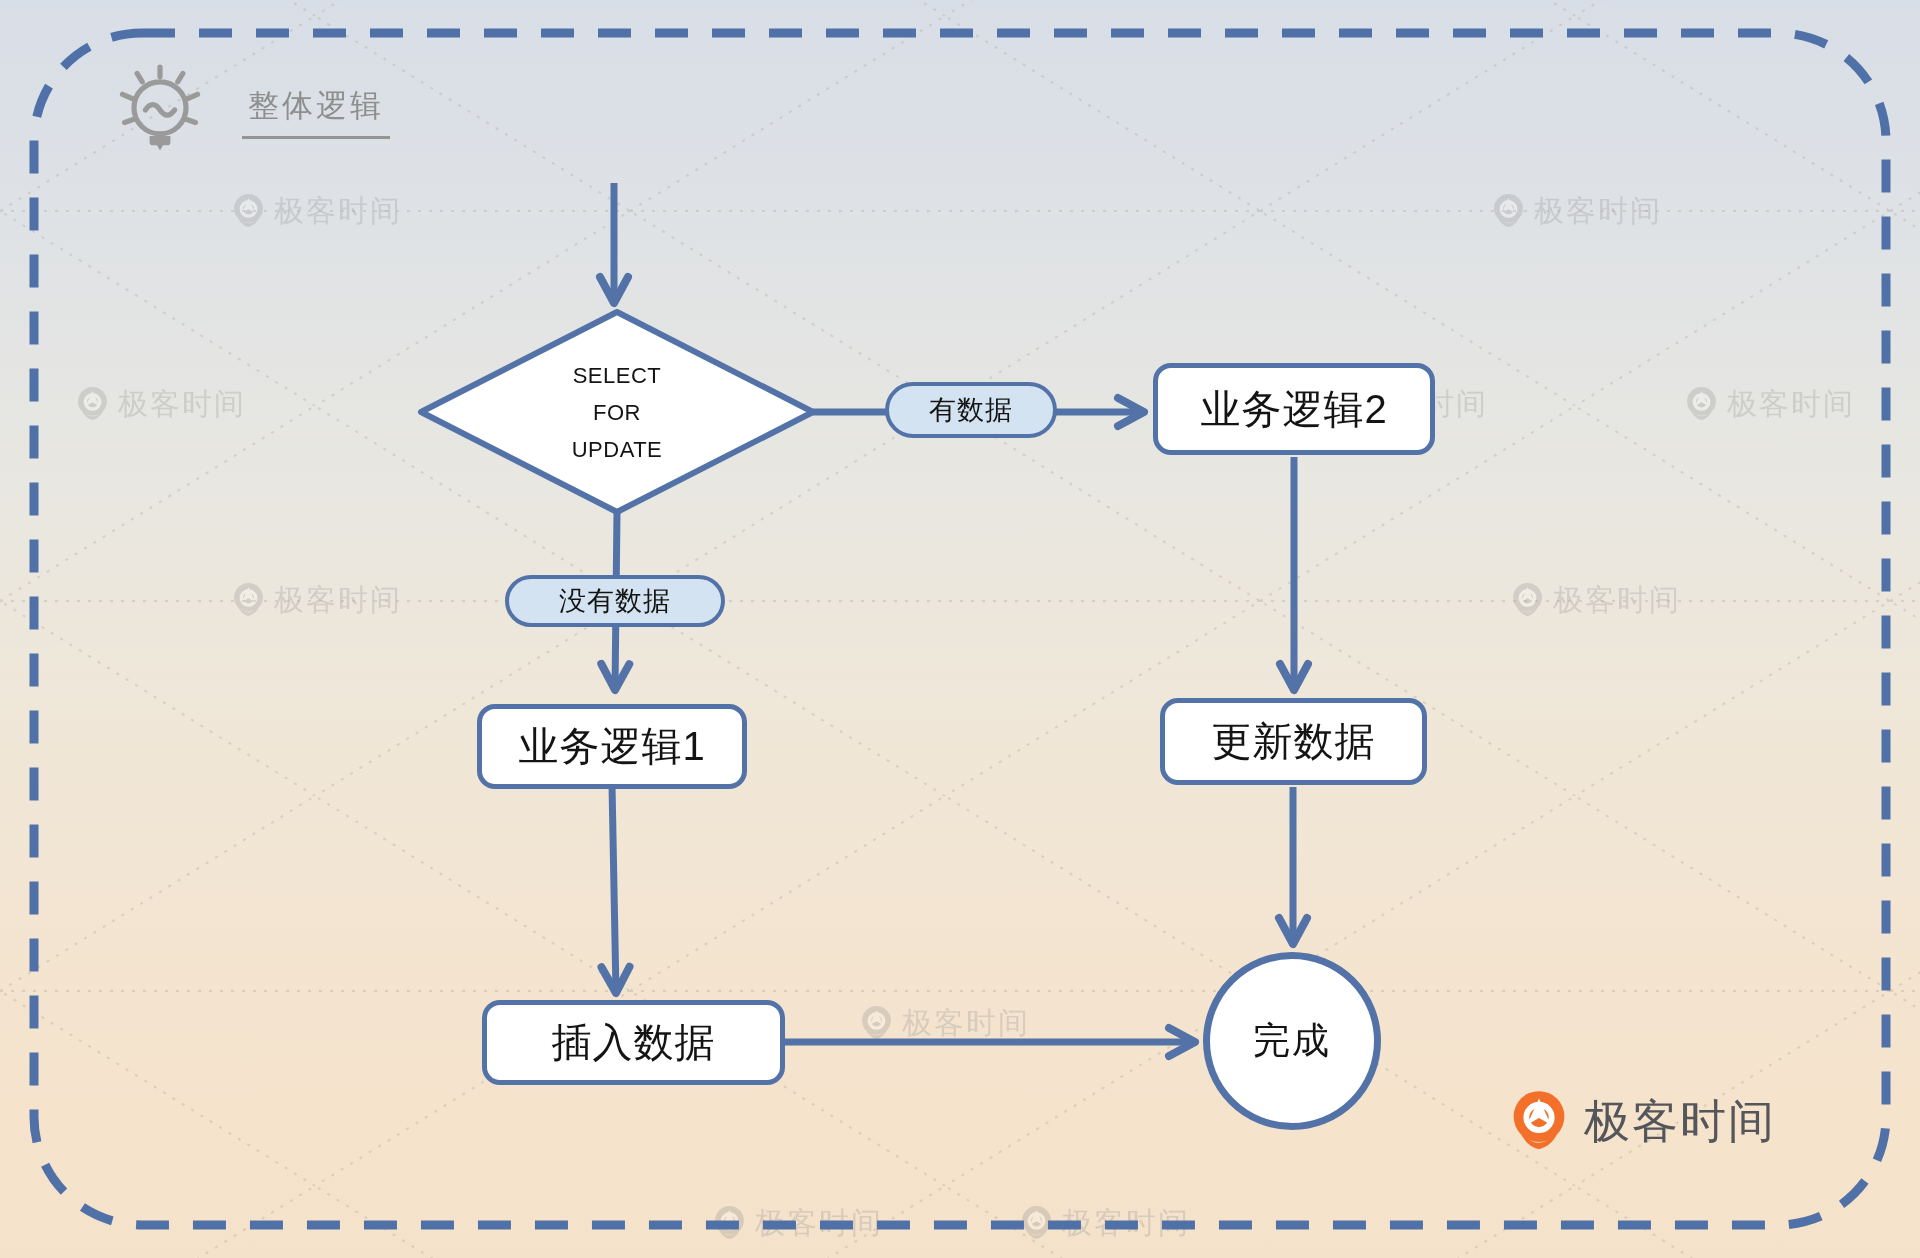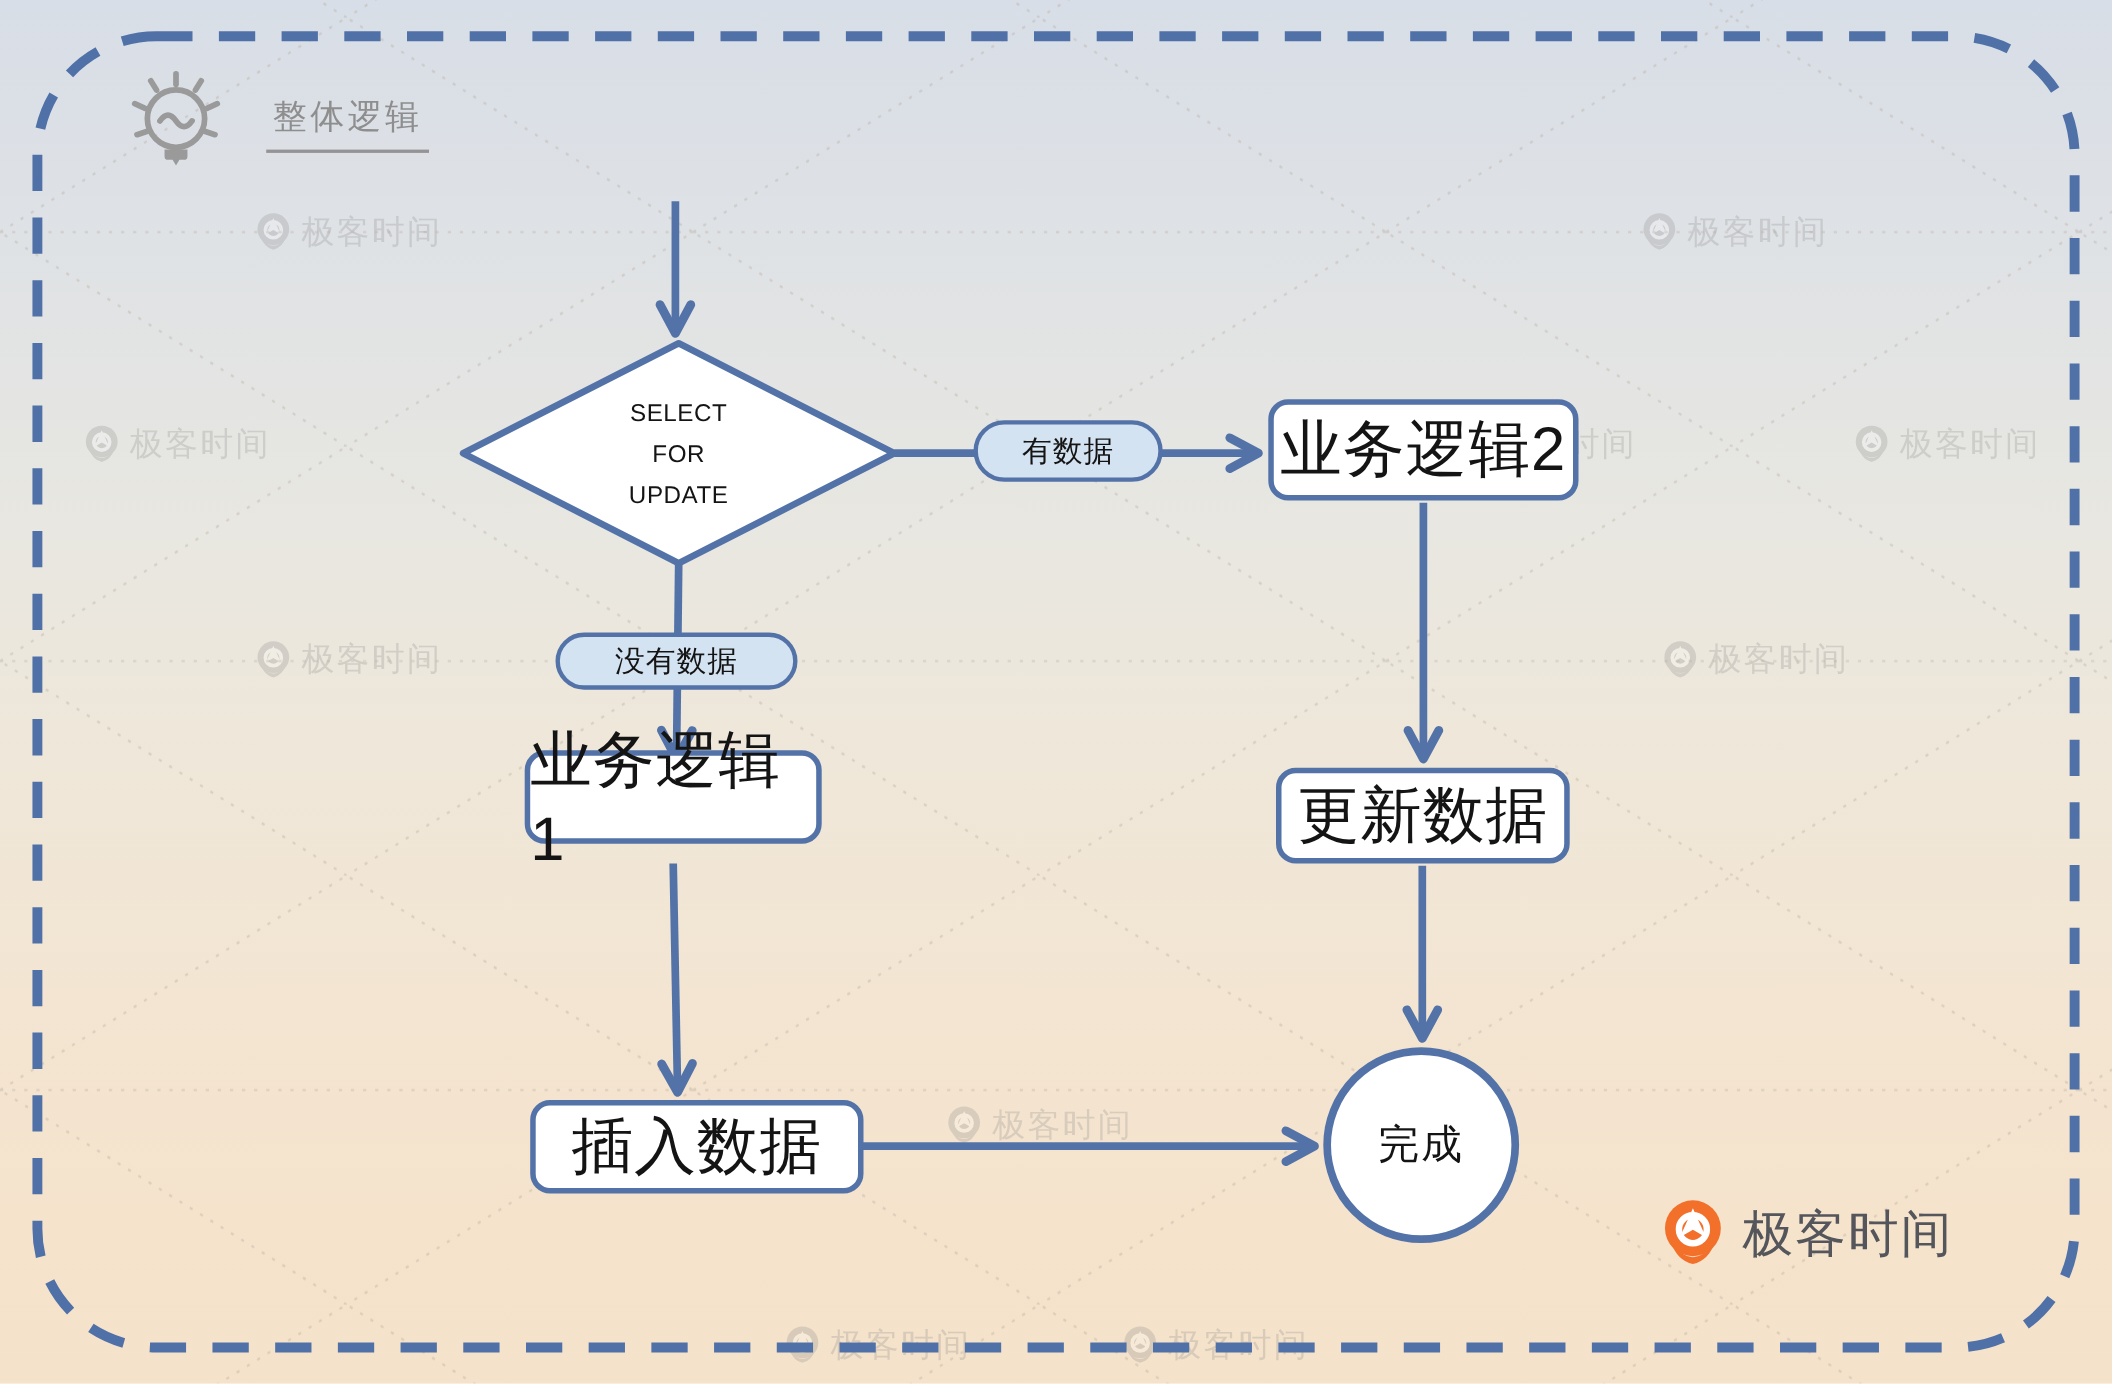--- a/index.html
+++ b/index.html
@@ -11,31 +11,31 @@
   svg.overlay{position:absolute;left:0;top:0;z-index:1;}
   .wm{
     position:absolute;z-index:0;display:flex;align-items:center;gap:9px;
     transform:translate(-50%,-50%);color:#8a8a8a;opacity:.26;font-size:30px;
     white-space:nowrap;letter-spacing:2px;z-index:1;
   }
   .wm svg{width:33px;height:38px;flex:0 0 auto;}
   .node{
     position:absolute;z-index:2;box-sizing:border-box;background:#ffffff;
     border:5px solid #5373a8;border-radius:18px;display:flex;align-items:center;
-    justify-content:center;font-size:56px;color:#141414;letter-spacing:1px;
+    justify-content:center;font-size:40px;color:#141414;letter-spacing:1px;
   }
   .pill{
     position:absolute;z-index:2;box-sizing:border-box;background:#d4e3f1;
     border:4px solid #5373a8;display:flex;align-items:center;justify-content:center;
     font-size:27px;color:#141414;letter-spacing:1px;
   }
   .pill.has-data{left:885px;top:382px;width:172px;height:56px;border-radius:28px;}
   .pill.no-data{left:505px;top:575px;width:220px;height:52px;border-radius:26px;}
   .n-logic2{left:1153px;top:363px;width:282px;height:92px;}
-  .n-logic1{left:477px;top:682px;width:270px;height:85px;}
+  .n-logic1{left:477px;top:704px;width:270px;height:85px;}
   .n-update{left:1160px;top:698px;width:267px;height:87px;text-align:right;}
   .n-insert{left:482px;top:1000px;width:303px;height:85px;}
   .n-done{
     position:absolute;z-index:2;box-sizing:border-box;left:1203px;top:952px;
     width:178px;height:178px;border-radius:50%;background:#ffffff;
     border:7px solid #5373a8;display:flex;align-items:center;justify-content:center;
     font-size:37px;color:#141414;letter-spacing:2px;
   }
   .diamond-label{
     position:absolute;z-index:2;left:492px;top:356px;width:250px;height:112px;

